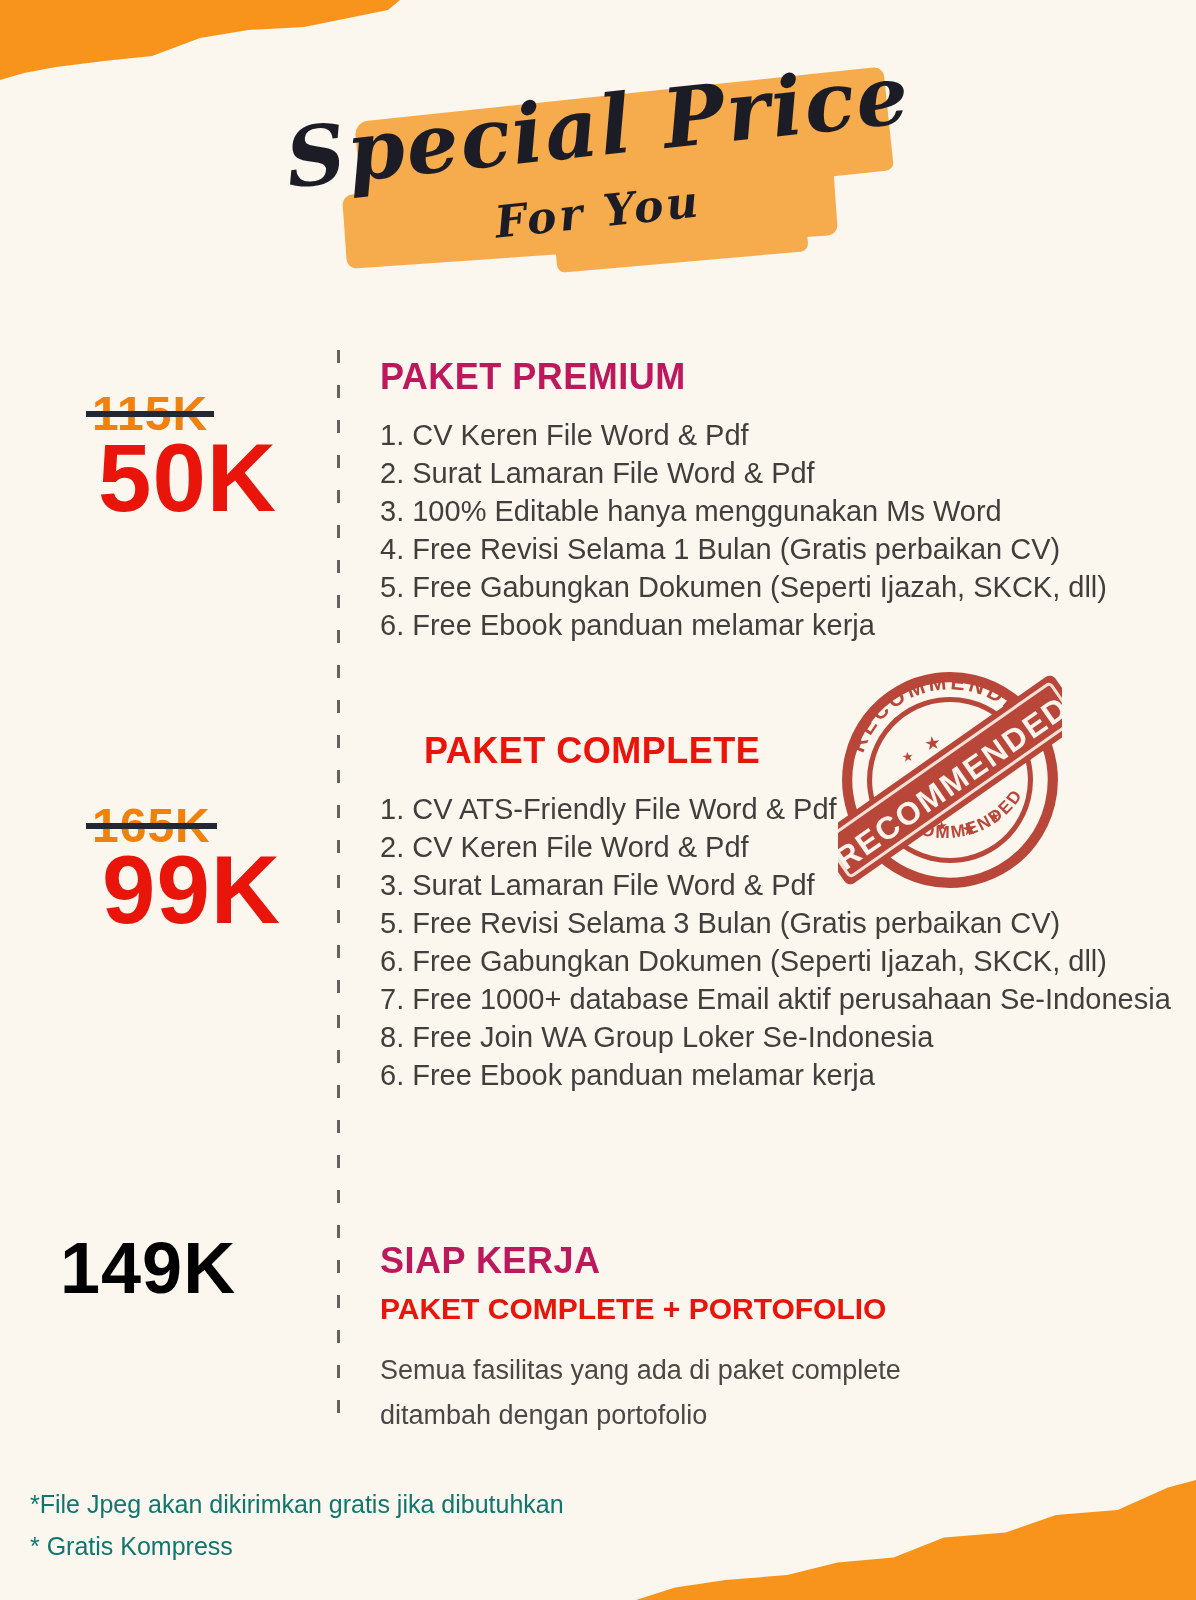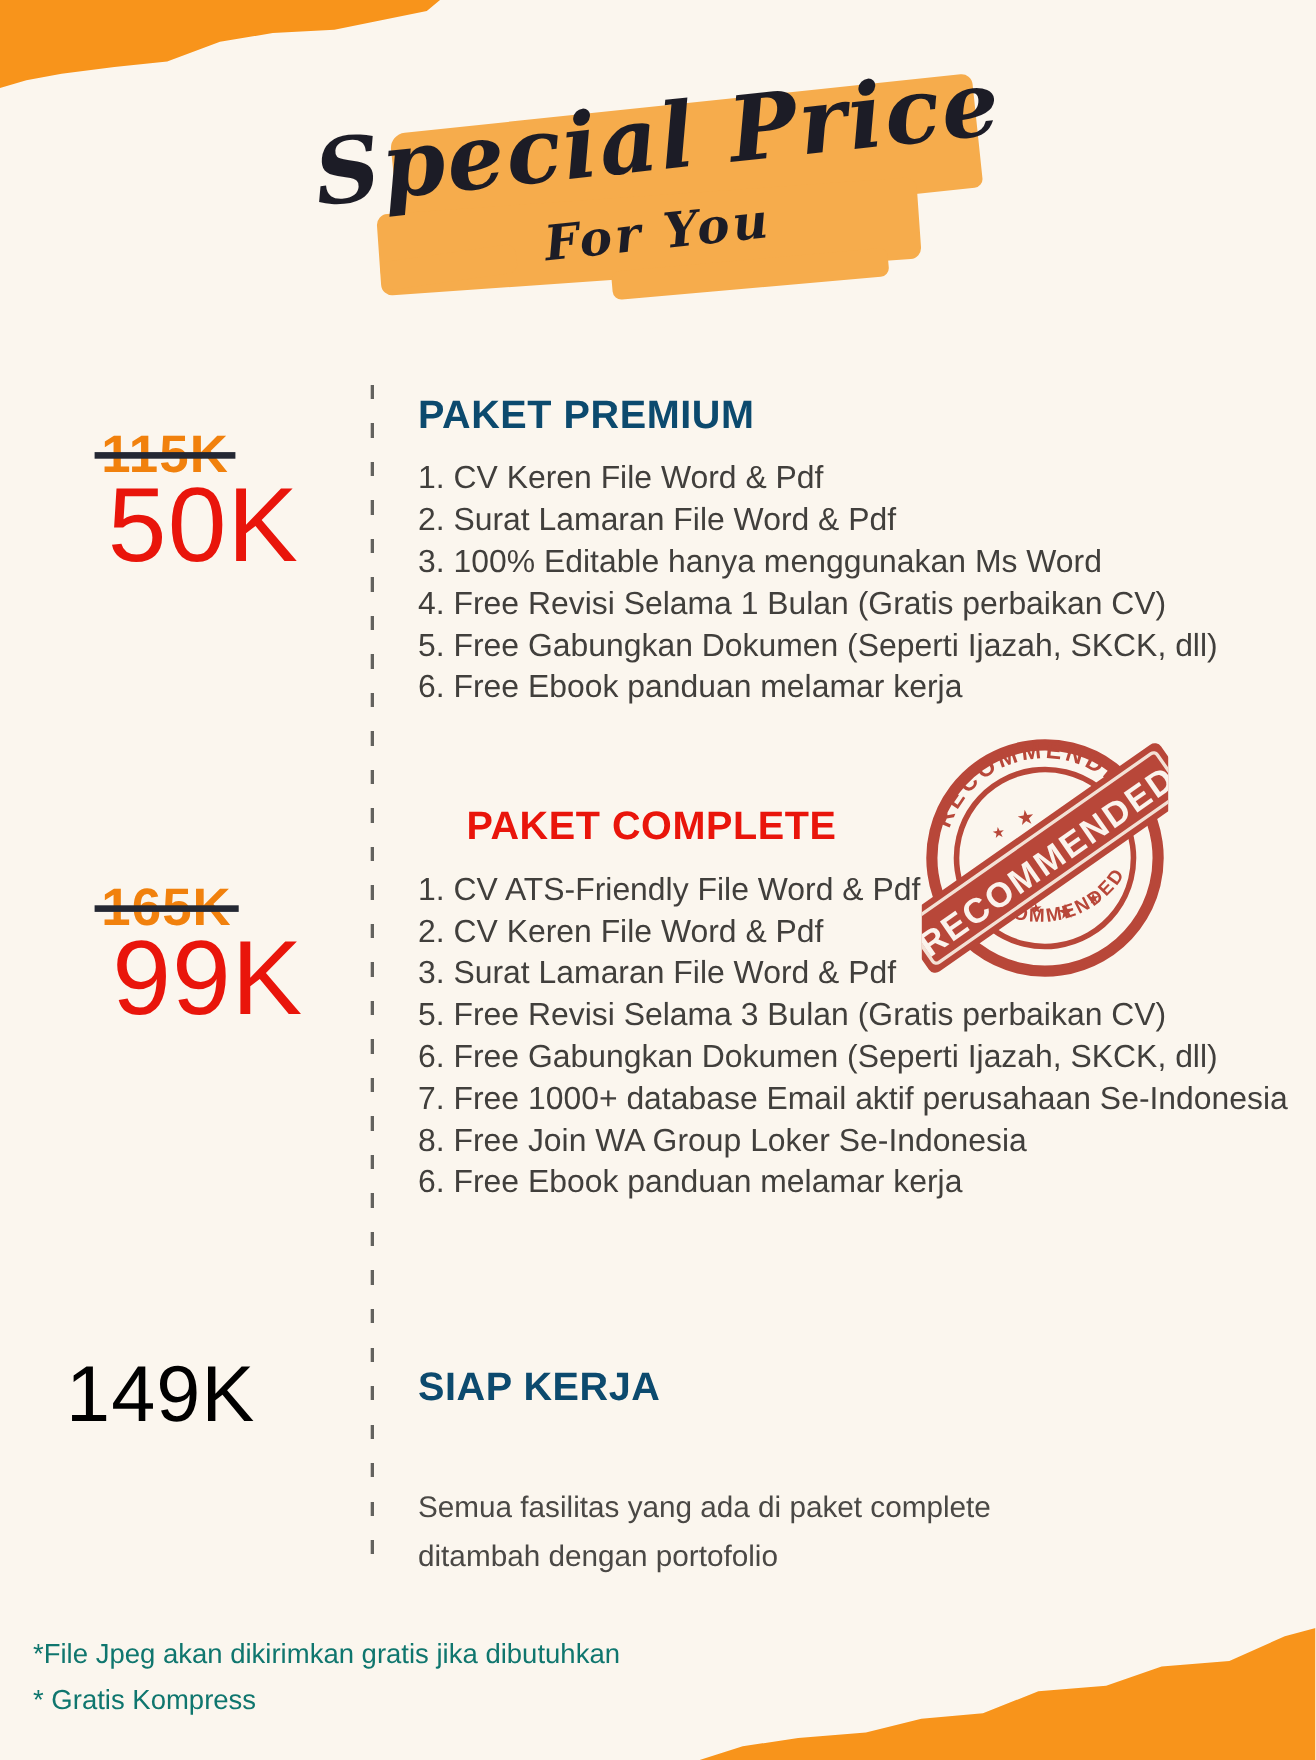--- a/index.html
+++ b/index.html
@@ -56,31 +56,31 @@
   }
 
   
   .old-price {
     position:absolute; font-weight:700; font-size:48px; color:#F1810D; letter-spacing:1px;
   }
   .old-price .slash {
     position:absolute; left:-6px; right:-6px; top:46%; height:6px; background:#242833;
   }
   .price-big {
-    position:absolute; font-weight:400; font-size:96px; letter-spacing:1px; color:#E9150B; line-height:1;text-align:center;
+    position:absolute; font-weight:700; font-size:96px; letter-spacing:1px; color:#E9150B; line-height:1;text-align:center;
   }
   .op-premium { left:92px;  top:386px; }
   .pb-premium { left:98px;  top:430px; }
   .op-complete{ left:92px;  top:798px; }
   .pb-complete{ left:102px; top:842px; }
   .pb-siap    { left:60px;  top:1232px; color:#000000; font-size:72px; }
 
   
   .pkg-head {
-    position:absolute; left:380px; font-weight:700; font-size:36px; color:#0c4a6e; letter-spacing:.5px;
+    position:absolute; left:380px; font-weight:700; font-size:36px; color:#be185d; letter-spacing:.5px;
   }
   .head-premium  { top:356px; }
   .head-complete { top:730px; color:#E9150B;margin-left:44px; }
   .head-siap     { top:1240px;text-align:center; }
   .head-porto    { position:absolute; left:380px; top:1292px; font-weight:700; font-size:30px; color:#E9150B; }
   .pkg-list {
     position:absolute; left:380px; list-style:none;
     font-size:29px; color:#413F3C; line-height:38px;
   }
   .list-premium  { top:416px; }
@@ -176,18 +176,19 @@
       <g transform="rotate(-27 110 110)">
         <rect x="-32" y="81" width="284" height="58" rx="7" fill="#B43A2C"></rect>
         <rect x="-25" y="88" width="270" height="44" rx="4" fill="none" stroke="#F3E0D4" stroke-width="3"></rect>
         <text x="110" y="124" font-family="Liberation Sans, sans-serif" font-size="31" font-weight="bold" fill="#FBF3EC" text-anchor="middle" letter-spacing="2">RECOMMENDED</text>
       </g>
     </g>
   </svg>
 
   <div class="price-big pb-siap">149K</div>
   <div class="pkg-head head-siap">SIAP KERJA</div>
+  <div class="head-porto">PAKET COMPLETE + PORTOFOLIO</div>
   <div class="siap-desc">Semua fasilitas yang ada di paket complete ditambah dengan portofolio</div>
 
   <div class="footnote fn-1">*File Jpeg akan dikirimkan gratis jika dibutuhkan</div>
   <div class="footnote fn-2">* Gratis Kompress</div>
 
 </div>
 
 </body></html>

